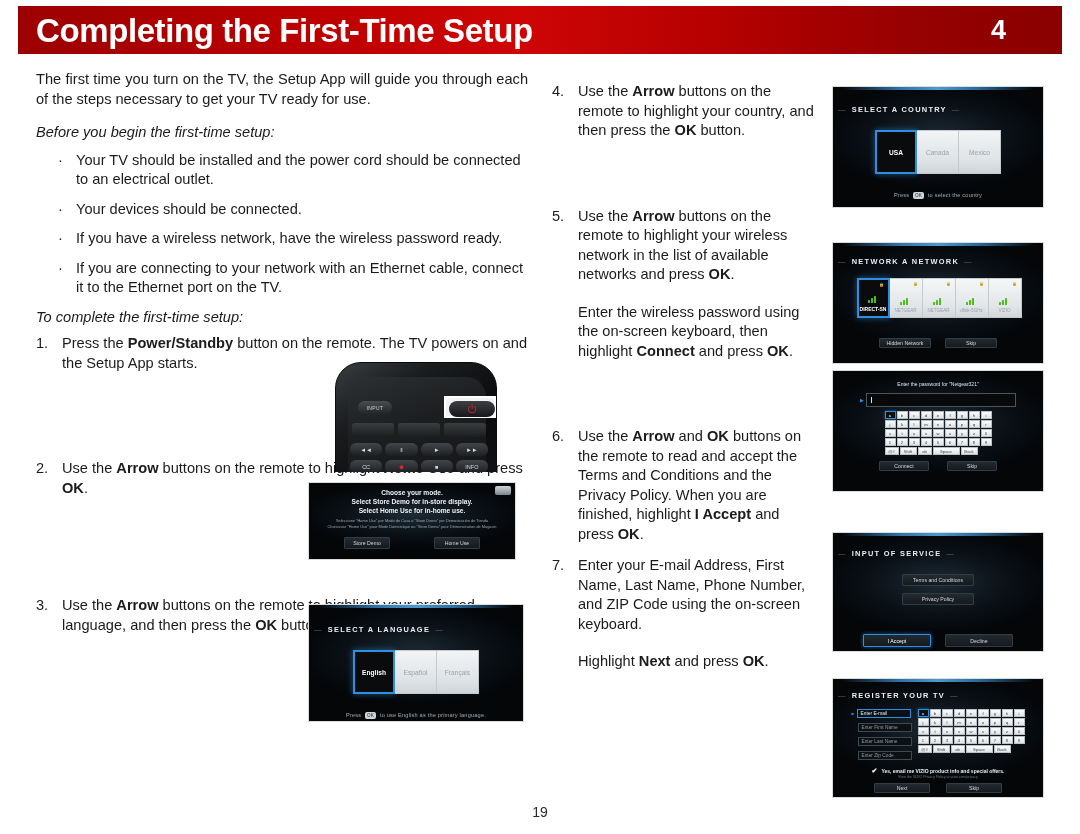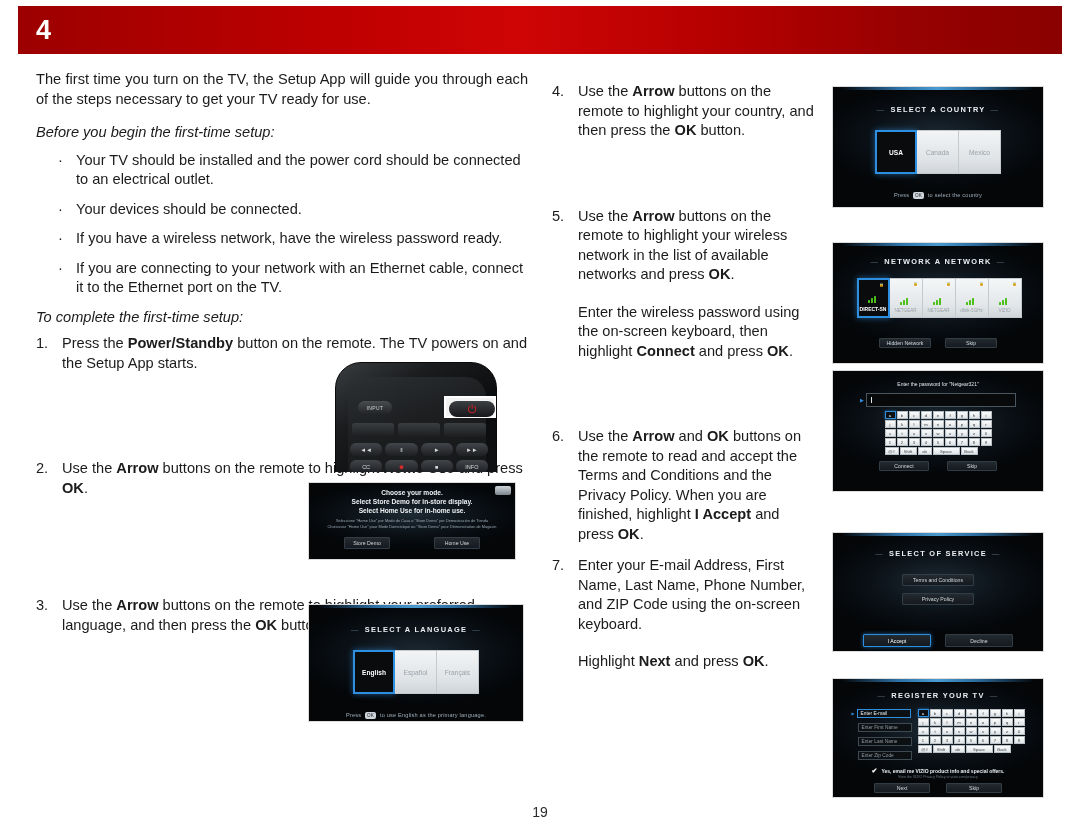--- a/index.html
+++ b/index.html
@@ -212,21 +212,20 @@
       radial-gradient(ellipse 70% 55% at 50% 42%, #1d2a34 0%, #0a1016 48%, #040608 80%),
       linear-gradient(180deg,#0b1116 0%, #05080b 100%);
   }
   .tv-top-glow {
     position: absolute; left: 4%; right: 4%; top: 0; height: 3px;
     background: linear-gradient(90deg, rgba(40,120,190,0) 0%, rgba(60,150,220,.75) 30%, rgba(80,170,230,.9) 50%, rgba(60,150,220,.7) 70%, rgba(40,120,190,0) 100%);
     z-index: 2;
   }
   .tv-inner { position: relative; z-index: 3; width: 100%; height: 100%; }
   .osd-title {
-    text-align: center;
     color: #e9eef2;
     font-size: 7.4px;
     letter-spacing: 1.3px;
     font-weight: bold;
     white-space: nowrap;
   }
   .osd-title .dash { color: #5a6a76; font-weight: normal; padding: 0 5px; }
 
   .tiles { display: flex; justify-content: center; align-items: stretch; }
   .tile {
@@ -358,20 +357,21 @@
     color: #2b2b2b;
     font-size: 14px;
   }
 </style>
 </head>
 <body>
 
 <div class="page">
 
   <div class="header">
+    <div class="header-title">Completing the First-Time Setup</div>
     <div class="header-num">4</div>
   </div>
   <div class="header-rule"></div>
 
   <div class="col-left">
     <p class="body intro">The first time you turn on the TV, the Setup App will guide you through each of the steps necessary to get your TV ready for use.</p>
     <p class="body lead">Before you begin the first-time setup:</p>
     <ul class="bullets" id="left-bullets">
         <li><span class="dot">·</span><span>Your TV should be installed and the power cord should be connected to an electrical outlet.</span></li>
         <li><span class="dot">·</span><span>Your devices should be connected.</span></li>
@@ -635,21 +635,21 @@
         <div class="osd-btn" style="width:50px;height:10px;">Connect</div>
         <div class="osd-btn" style="width:50px;height:10px;">Skip</div>
       </div>
     </div>
   </div>
 
   <div class="tv shot-frame" style="position:absolute;left:832px;top:532px;width:212px;height:120px;">
     <div class="tv-top-glow"></div>
     <div class="tv-inner" style="padding:16px 0 0 0;">
       <div class="osd-title">
-        <span class="dash">—</span><span>SELECT OF SERVICE</span><span class="dash">—</span>
+        <span class="dash">—</span><span>INPUT OF SERVICE</span><span class="dash">—</span>
       </div>
       <div style="display:flex;flex-direction:column;align-items:center;gap:7px;margin-top:16px;">
         <div class="osd-btn" style="width:72px;height:12px;">Terms and Conditions</div>
         <div class="osd-btn" style="width:72px;height:12px;">Privacy Policy</div>
       </div>
       <div style="display:flex;justify-content:center;gap:14px;margin-top:29px;">
         <div class="osd-btn sel" style="width:68px;height:13px;">I Accept</div>
         <div class="osd-btn" style="width:68px;height:13px;">Decline</div>
       </div>
     </div>

